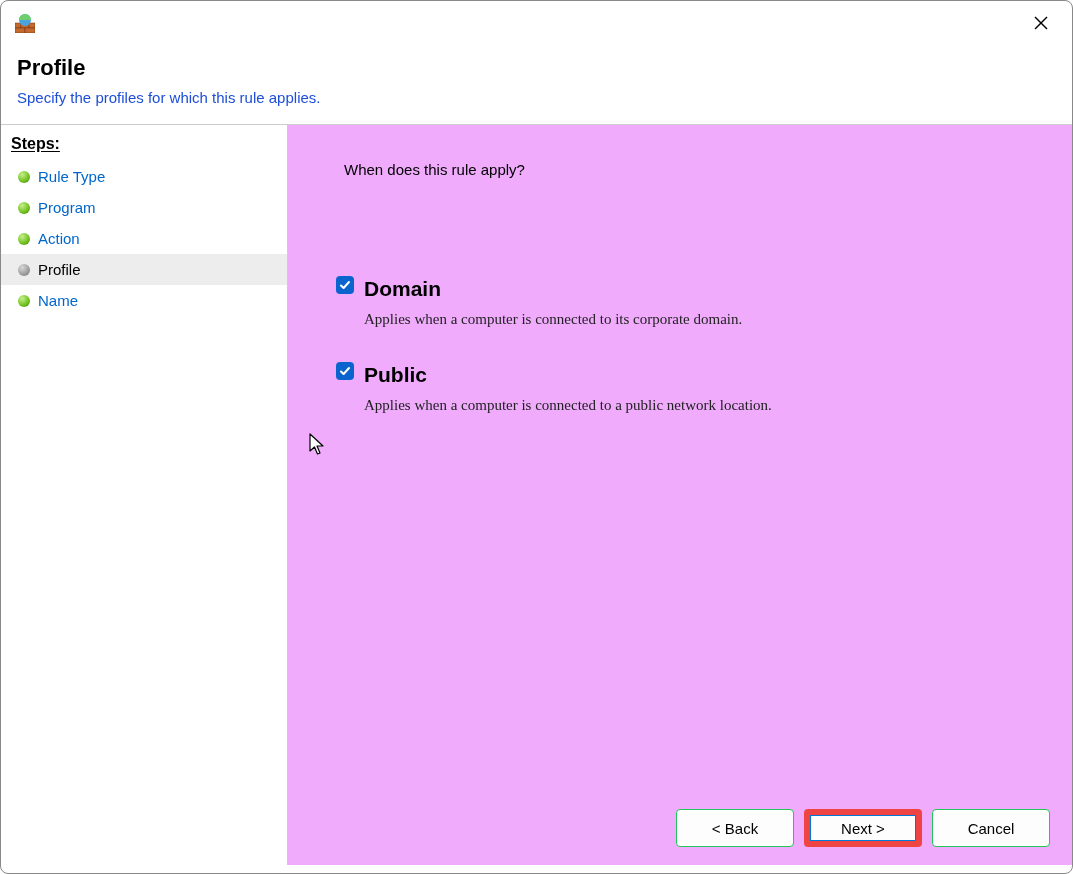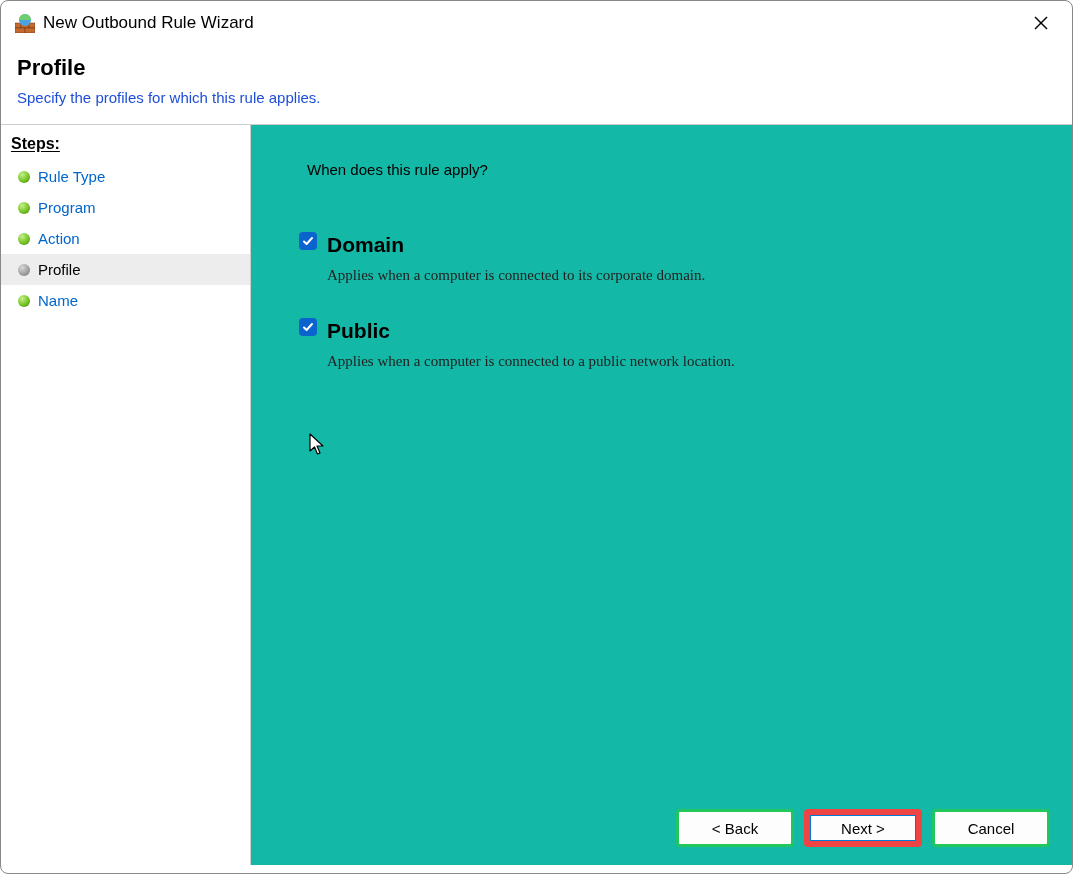--- a/index.html
+++ b/index.html
@@ -61,21 +61,21 @@
       border: none;
       border-top: 1px solid #ccc;
       margin: 0;
     }
     .body-area {
       display: flex;
       height: calc(100% - 44px - 86px - 2px);
       position: relative;
     }
     .sidebar {
-      width: 250px;
+      width: 287px;
       border-right: 1px solid #ccc;
       background: #fff;
       padding-top: 4px;
     }
     .steps-label {
       font-weight: 700;
       font-size: 16px;
       padding: 6px 10px 8px 10px;
       text-decoration: underline;
       text-underline-offset: 2px;
@@ -97,25 +97,26 @@
       width: 12px; height: 12px;
       border-radius: 50%;
       background: radial-gradient(circle at 35% 30%, #c6f08a, #6fbf1e 60%, #3e7a10);
       flex-shrink: 0;
     }
     .step-item.current .step-bullet {
       background: radial-gradient(circle at 35% 30%, #d8d8d8, #9c9c9c 60%, #6f6f6f);
     }
     .content {
       flex: 1;
-      background: #14b8a6;
+      background: #f0abfc;
       padding: 36px 31px 24px 48px;
       position: relative;
       display: flex;
       flex-direction: column;
+      gap: 44px;
     }
     .prompt-text {
       font-size: 15px;
       margin-bottom: 46px;
       margin-left: 8px;
     }
     .checkbox-group { }
     .check-item {
       margin-bottom: 24px;
     }
@@ -152,21 +153,21 @@
       right: 22px;
       display: flex;
       gap: 10px;
     }
     .button-bar button {
       min-width: 118px;
       height: 38px;
       font-size: 15px;
       font-family: inherit;
       background: #fdfdfd;
-      border: 3px solid #22c55e;
+      border: 1px solid #22c55e;
       border-radius: 4px;
       cursor: pointer;
     }
     .button-bar button.primary {
       border: 6px solid #ef4444;
       box-shadow: inset 0 0 0 1px #0078d4;
     }
     .cursor-overlay {
       position: absolute;
       left: 308px;
@@ -186,21 +187,20 @@
         <rect x="0" y="10" width="20" height="10" fill="#a05020"></rect>
         <rect x="0" y="10" width="6" height="5" fill="#c46a2e" stroke="#6b3313" stroke-width="0.5"></rect>
         <rect x="6" y="10" width="8" height="5" fill="#c46a2e" stroke="#6b3313" stroke-width="0.5"></rect>
         <rect x="14" y="10" width="6" height="5" fill="#c46a2e" stroke="#6b3313" stroke-width="0.5"></rect>
         <rect x="0" y="15" width="10" height="5" fill="#c46a2e" stroke="#6b3313" stroke-width="0.5"></rect>
         <rect x="10" y="15" width="10" height="5" fill="#c46a2e" stroke="#6b3313" stroke-width="0.5"></rect>
         <circle cx="10" cy="7" r="6" fill="#4aa3df"></circle>
         <path d="M4 7 a6 6 0 0 1 12 0" fill="#6fcf6f"></path>
       </svg>
     </span>
-    <span class="window-title">New Outbound Rule Wizard</span>
   </div>
   <div class="close-btn">
     <svg viewBox="0 0 14 14" width="14" height="14">
         <line x1="1" y1="1" x2="13" y2="13" stroke="#000" stroke-width="1.4"></line>
         <line x1="13" y1="1" x2="1" y2="13" stroke="#000" stroke-width="1.4"></line>
       </svg>
   </div>
 </div>
 
 <div class="header-section">

